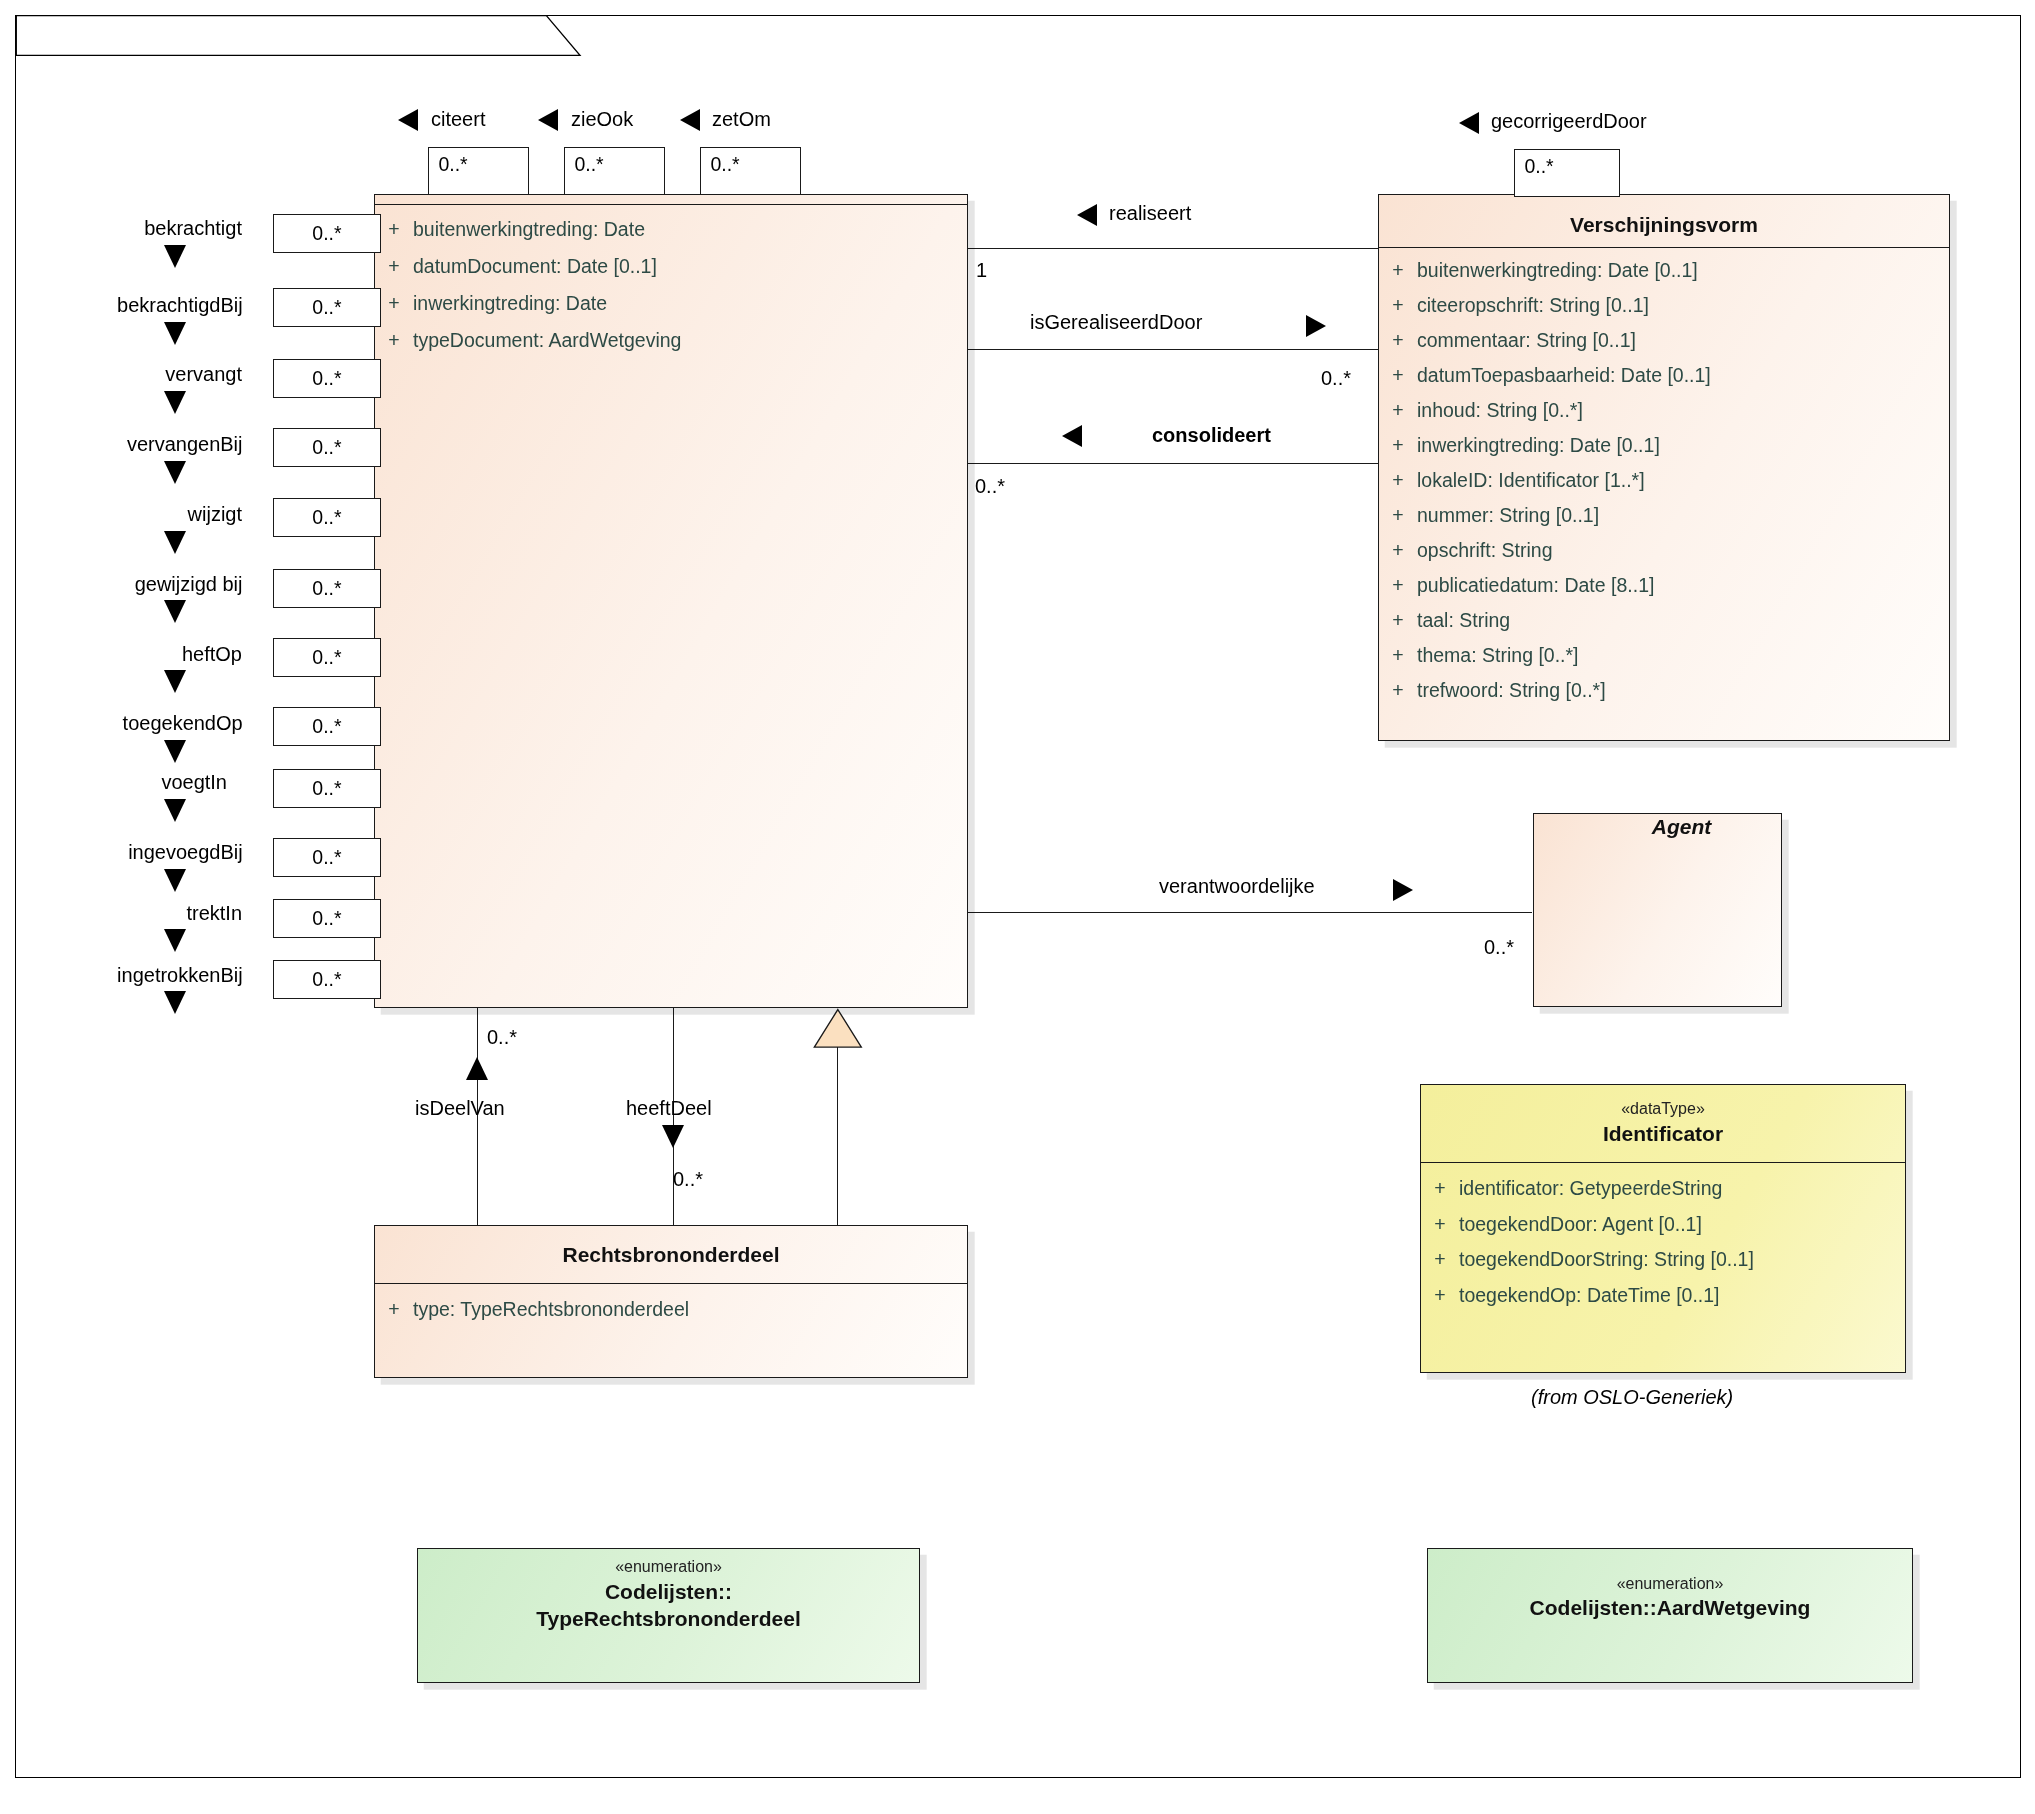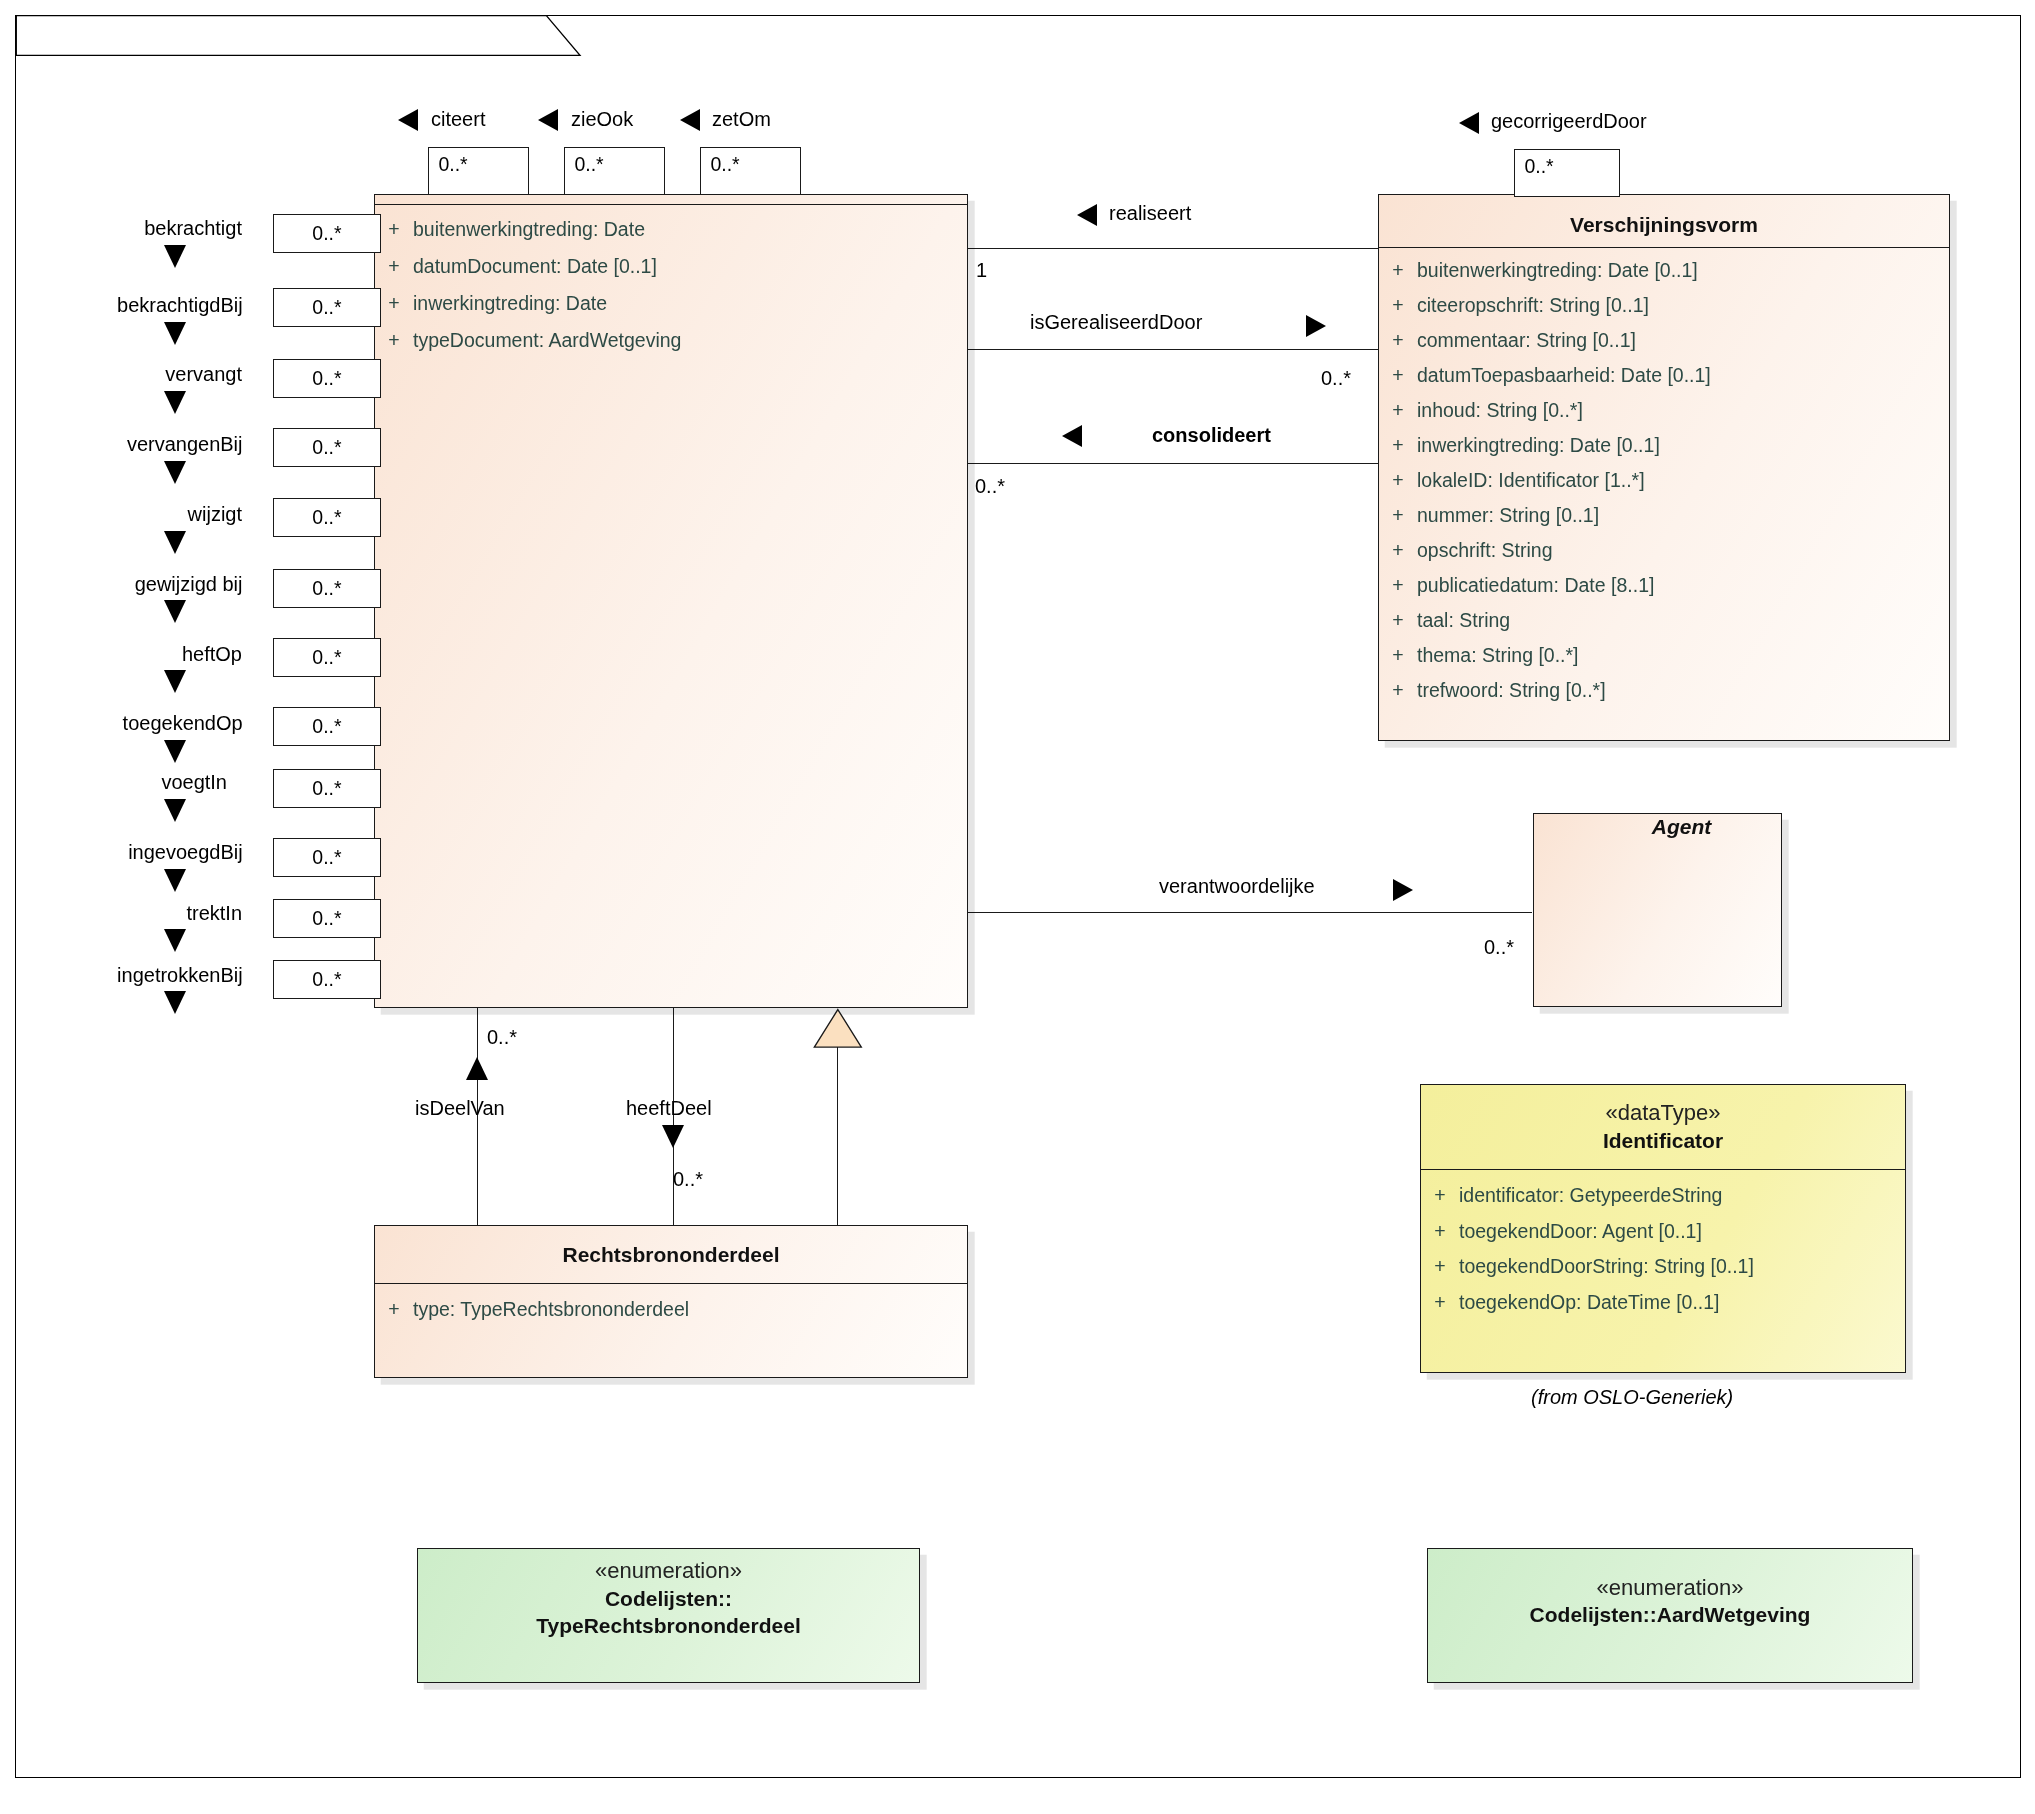--- a/index.html
+++ b/index.html
@@ -13,21 +13,21 @@
   
   .clsbox{position:absolute;box-sizing:border-box;border:1.3px solid #1a1a1a;
           box-shadow:6.7px 6.7px 0 rgba(0,0,0,0.10);}
   .clsbox.peach{background:linear-gradient(120deg,#fae3d3 0%,#fdf3ec 55%,#fffdfb 100%);}
   .clsbox.yellow{background:linear-gradient(120deg,#f4ef9c 0%,#f7f3ab 60%,#fbf9cf 100%);}
   .clsbox.green{background:linear-gradient(120deg,#cdedc9 0%,#ddf3d9 55%,#edfaea 100%);}
 
   .cls-title{text-align:center;font-size:21px;font-weight:bold;color:#111;
              padding-top:17.5px;line-height:1.18;}
   .cls-title.italic{font-style:italic;}
-  .stereo{text-align:center;font-size:22px;color:#222;padding-top:15px;line-height:1.18;}
+  .stereo{text-align:center;font-size:16px;color:#222;padding-top:15px;line-height:1.18;}
   .cls-title.under-stereo{padding-top:2.7px;}
   .divider{border-top:1.3px solid #1a1a1a;margin-top:9.4px;}
   .attrs{padding:15px 0 0 0;}
   .attr{display:flex;font-size:19.5px;color:#2d4a45;line-height:1.0;
         padding:0 0 17.5px 0;}
   .attr .plus{width:38px;text-align:center;flex:0 0 38px;color:#2d4a45;}
   .attr .txt{white-space:nowrap;}
 
   
   .multbox{position:absolute;box-sizing:border-box;border:1.3px solid #1a1a1a;

